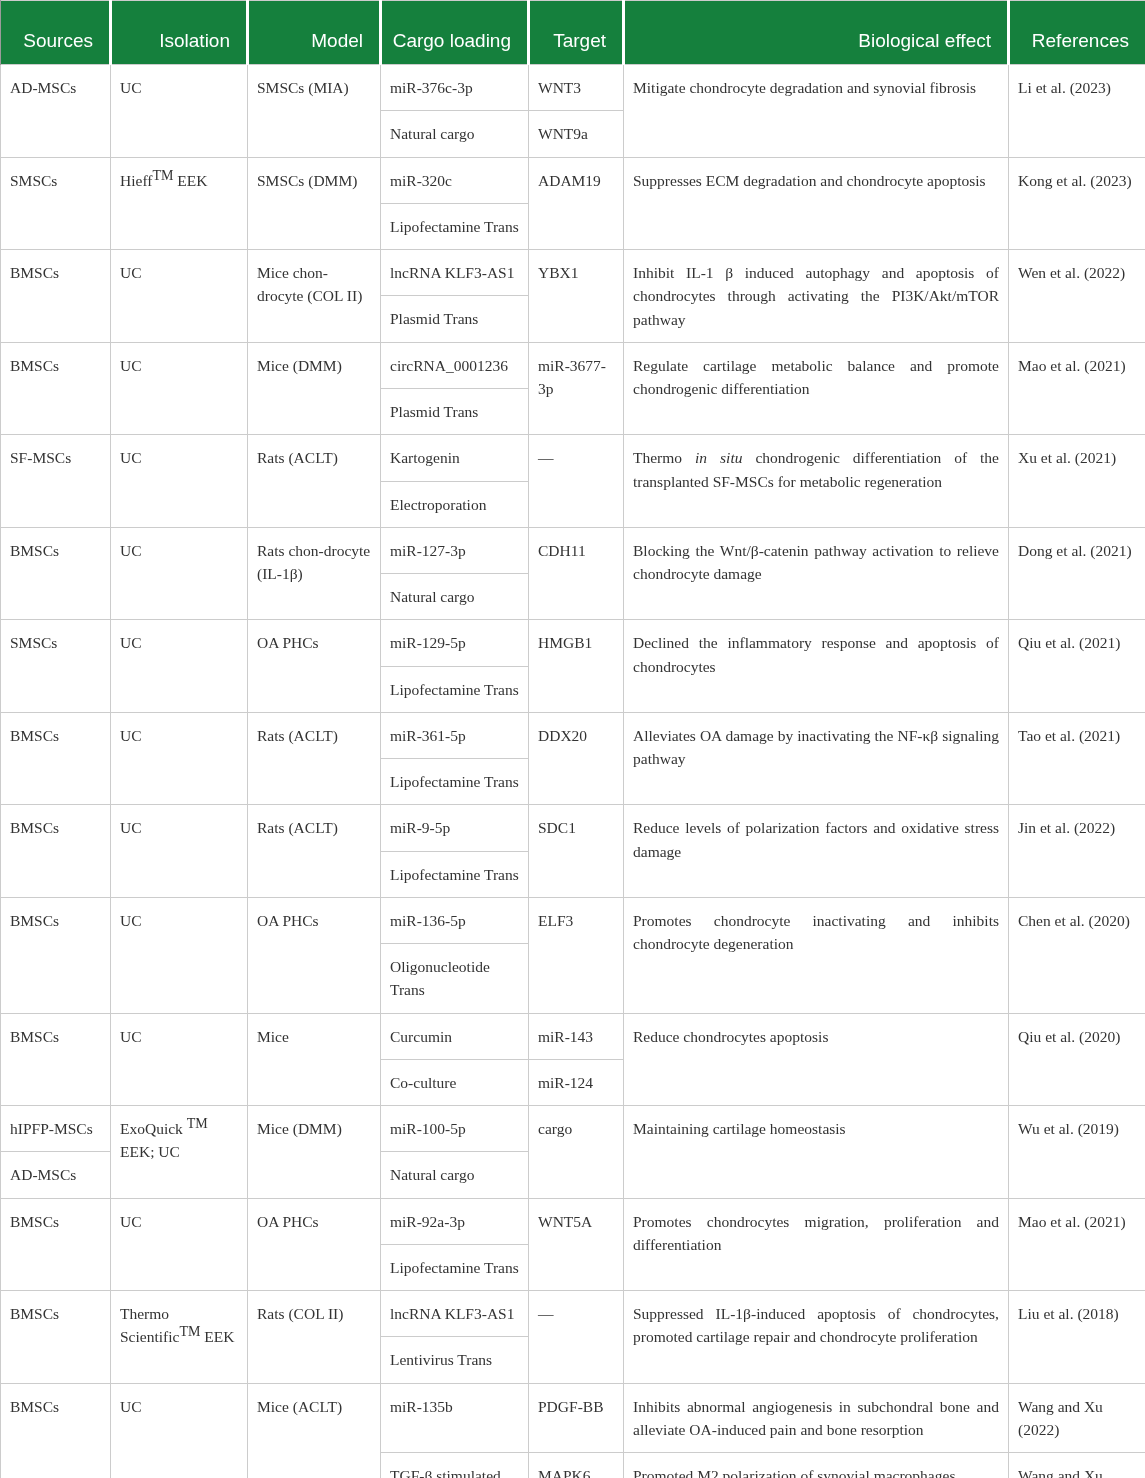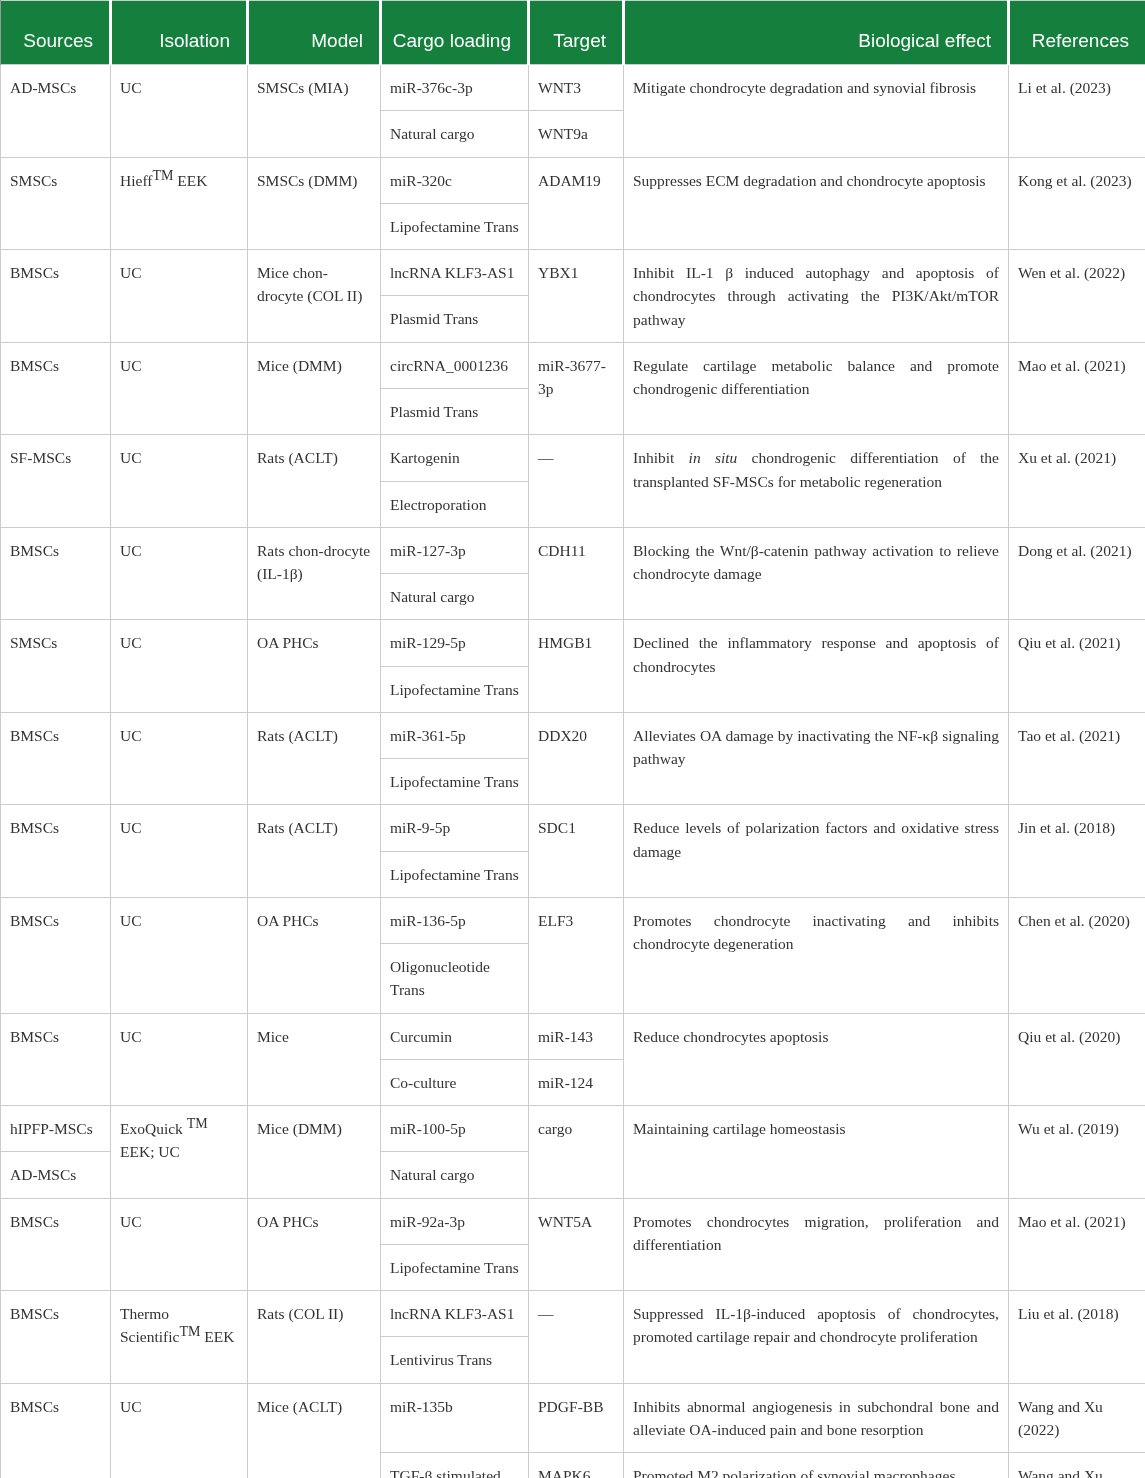--- a/index.html
+++ b/index.html
@@ -119,21 +119,21 @@
       </tr>
       <tr>
         <td>Plasmid Trans</td>
       </tr>
       <tr>
         <td rowspan="2">SF-MSCs</td>
         <td rowspan="2">UC</td>
         <td rowspan="2">Rats (ACLT)</td>
         <td>Kartogenin</td>
         <td rowspan="2">—</td>
-        <td rowspan="2" class="justify"><span>Inhibit </span><i>in situ</i><span> chondrogenic differentiation of the transplanted SF-MSCs for metabolic regeneration</span></td>
+        <td rowspan="2" class="justify"><span>Thermo </span><i>in situ</i><span> chondrogenic differentiation of the transplanted SF-MSCs for metabolic regeneration</span></td>
         <td rowspan="2">Xu et al. (2021)</td>
       </tr>
       <tr>
         <td>Electroporation</td>
       </tr>
       <tr>
         <td rowspan="2">BMSCs</td>
         <td rowspan="2">UC</td>
         <td rowspan="2">Rats chon-drocyte (IL-1β)</td>
         <td>miR-127-3p</td>
@@ -168,21 +168,21 @@
       <tr>
         <td>Lipofectamine Trans</td>
       </tr>
       <tr>
         <td rowspan="2">BMSCs</td>
         <td rowspan="2">UC</td>
         <td rowspan="2">Rats (ACLT)</td>
         <td>miR-9-5p</td>
         <td rowspan="2">SDC1</td>
         <td rowspan="2" class="justify">Reduce levels of polarization factors and oxidative stress damage</td>
-        <td rowspan="2">Jin et al. (2018)</td>
+        <td rowspan="2">Jin et al. (2022)</td>
       </tr>
       <tr>
         <td>Lipofectamine Trans</td>
       </tr>
       <tr>
         <td rowspan="2">BMSCs</td>
         <td rowspan="2">UC</td>
         <td rowspan="2">OA PHCs</td>
         <td>miR-136-5p</td>
         <td rowspan="2">ELF3</td>

